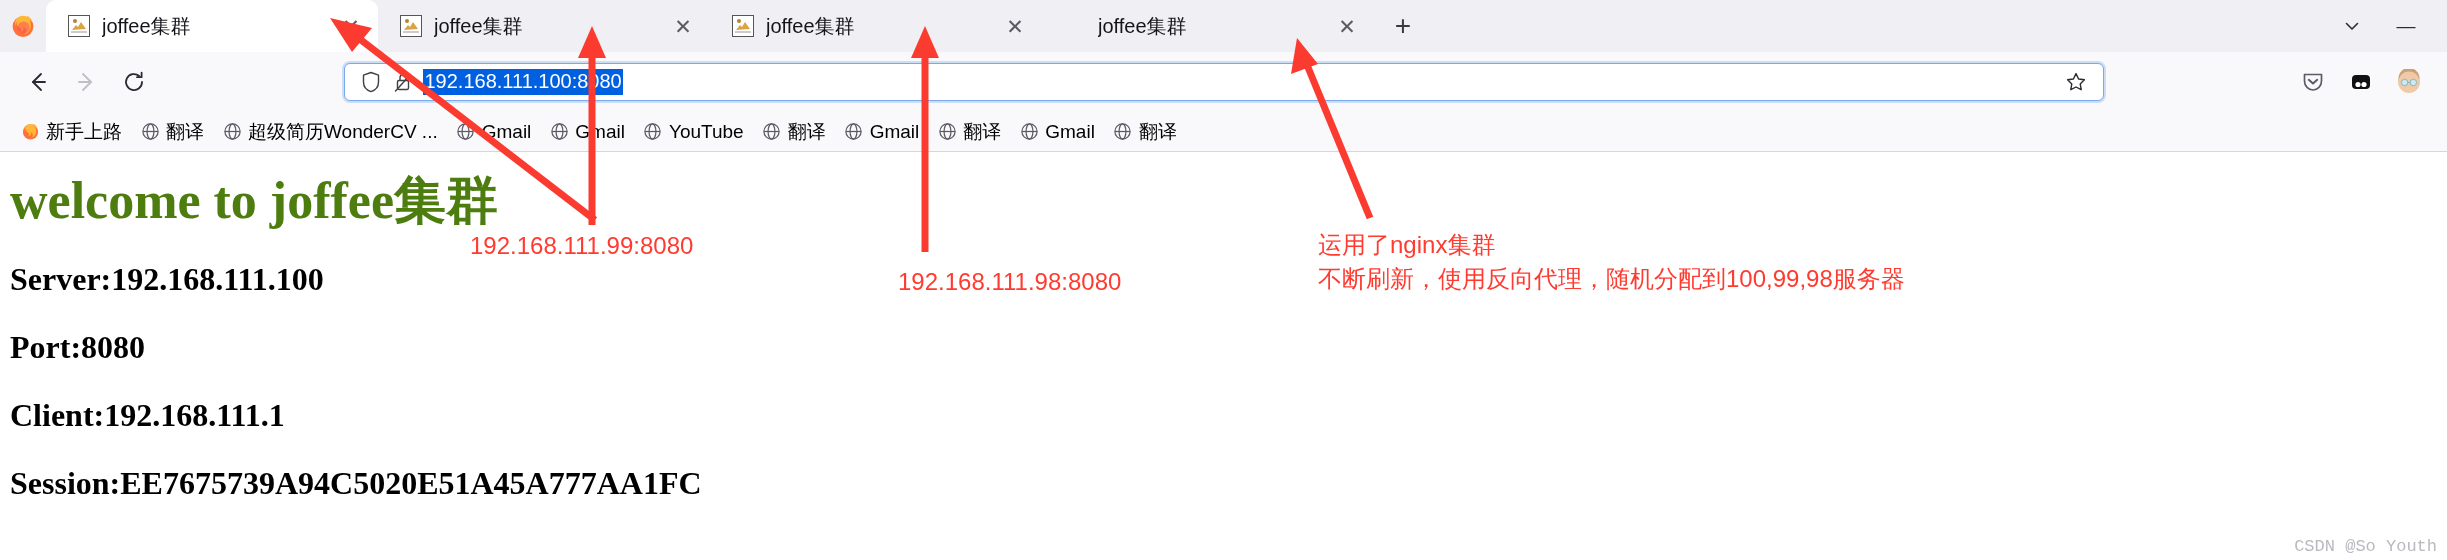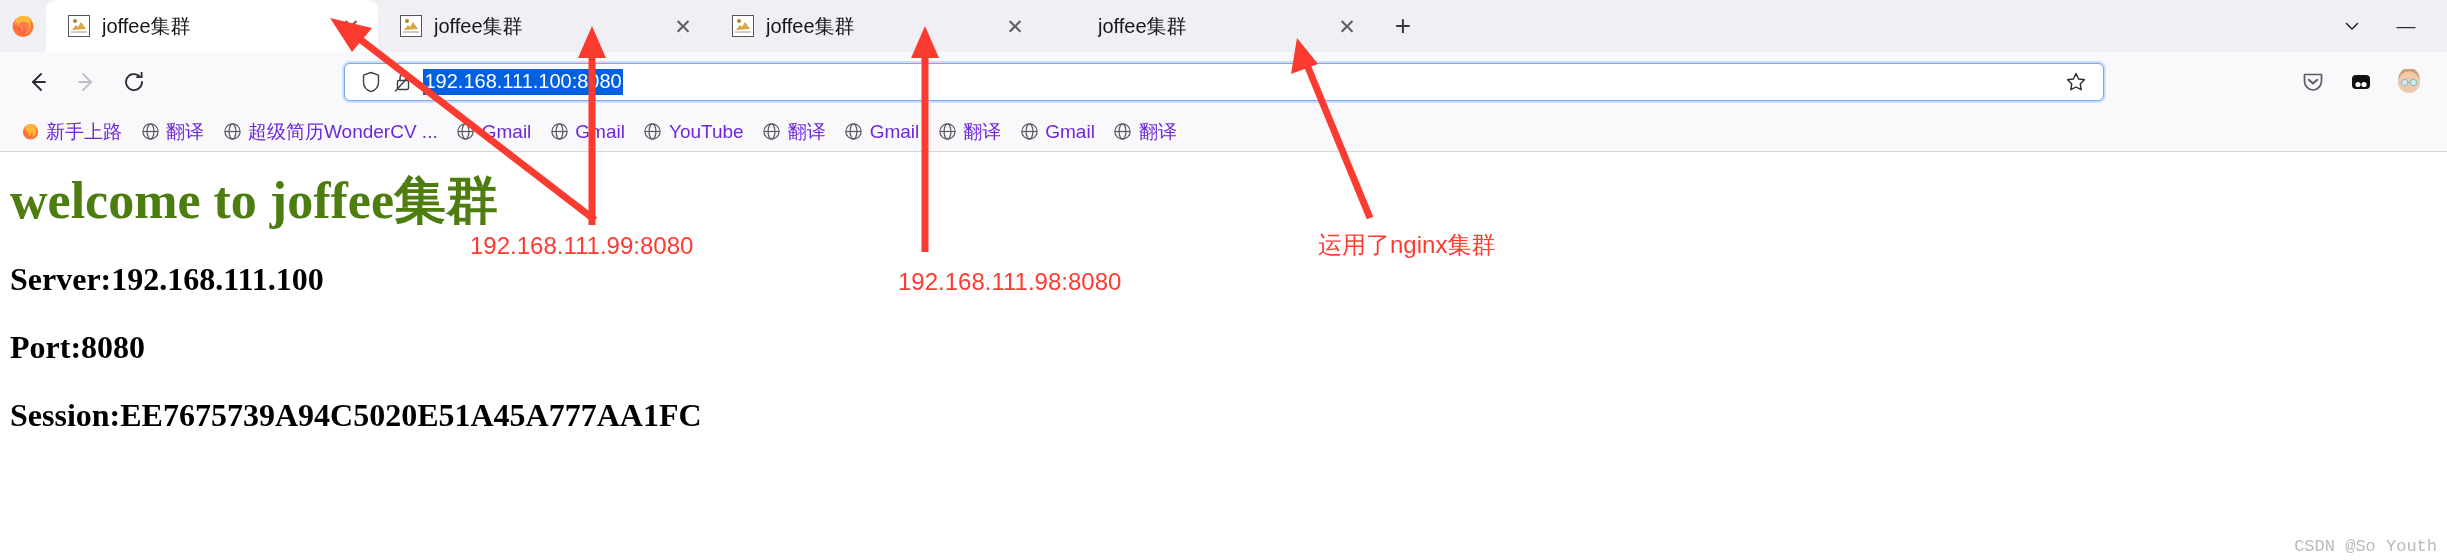--- a/index.html
+++ b/index.html
@@ -178,21 +178,21 @@
     white-space: nowrap;
   }
   .bm .bm-ico {
     width: 20px; height: 20px;
     margin-right: 6px;
     display: flex; align-items: center; justify-content: center;
     flex: 0 0 20px;
   }
   .bm .bm-label {
     font-size: 19px;
-    color: #6d28d9;
+    color: #000000;
   }
 
   
   #content {
     position: relative;
     background: #ffffff;
     height: 408px;
     padding: 14px 0 0 10px;
     overflow: hidden;
   }
@@ -506,20 +506,21 @@
         </svg>
     </span>
     <span class="bm-label">翻译</span>
   </div>
 </div>
 
 <div id="content">
   <h1>welcome to joffee集群</h1>
   <p class="plain">Server:192.168.111.100</p>
   <p class="plain">Port:8080</p>
+  <p class="plain">Client:192.168.111.1</p>
   <p class="plain">Session:EE7675739A94C5020E51A45A777AA1FC</p>
 
   <div id="watermark">CSDN @So Youth</div>
 </div>
 
 <div id="overlay" style="position:absolute; left:0; top:0; width:2119px; height:560px; pointer-events:none;">
 
   <svg class="arrow" style="left:0; top:0;" width="2447" height="560">
 
     <g>
@@ -541,14 +542,15 @@
       <line x1="1370" y1="218" x2="1305" y2="60" stroke="#fb3b30" stroke-width="7"></line>
       <polygon points="1297,38 1291,74 1318,64" fill="#fb3b30"></polygon>
     </g>
   </svg>
 
   <div class="annot" id="annot-99">192.168.111.99:8080</div>
   <div class="annot" id="annot-98">192.168.111.98:8080</div>
 
   <div id="annot-block">
     <div>运用了nginx集群</div>
+    <div>不断刷新，使用反向代理，随机分配到100,99,98服务器</div>
   </div>
 </div>
 
 </body></html>

